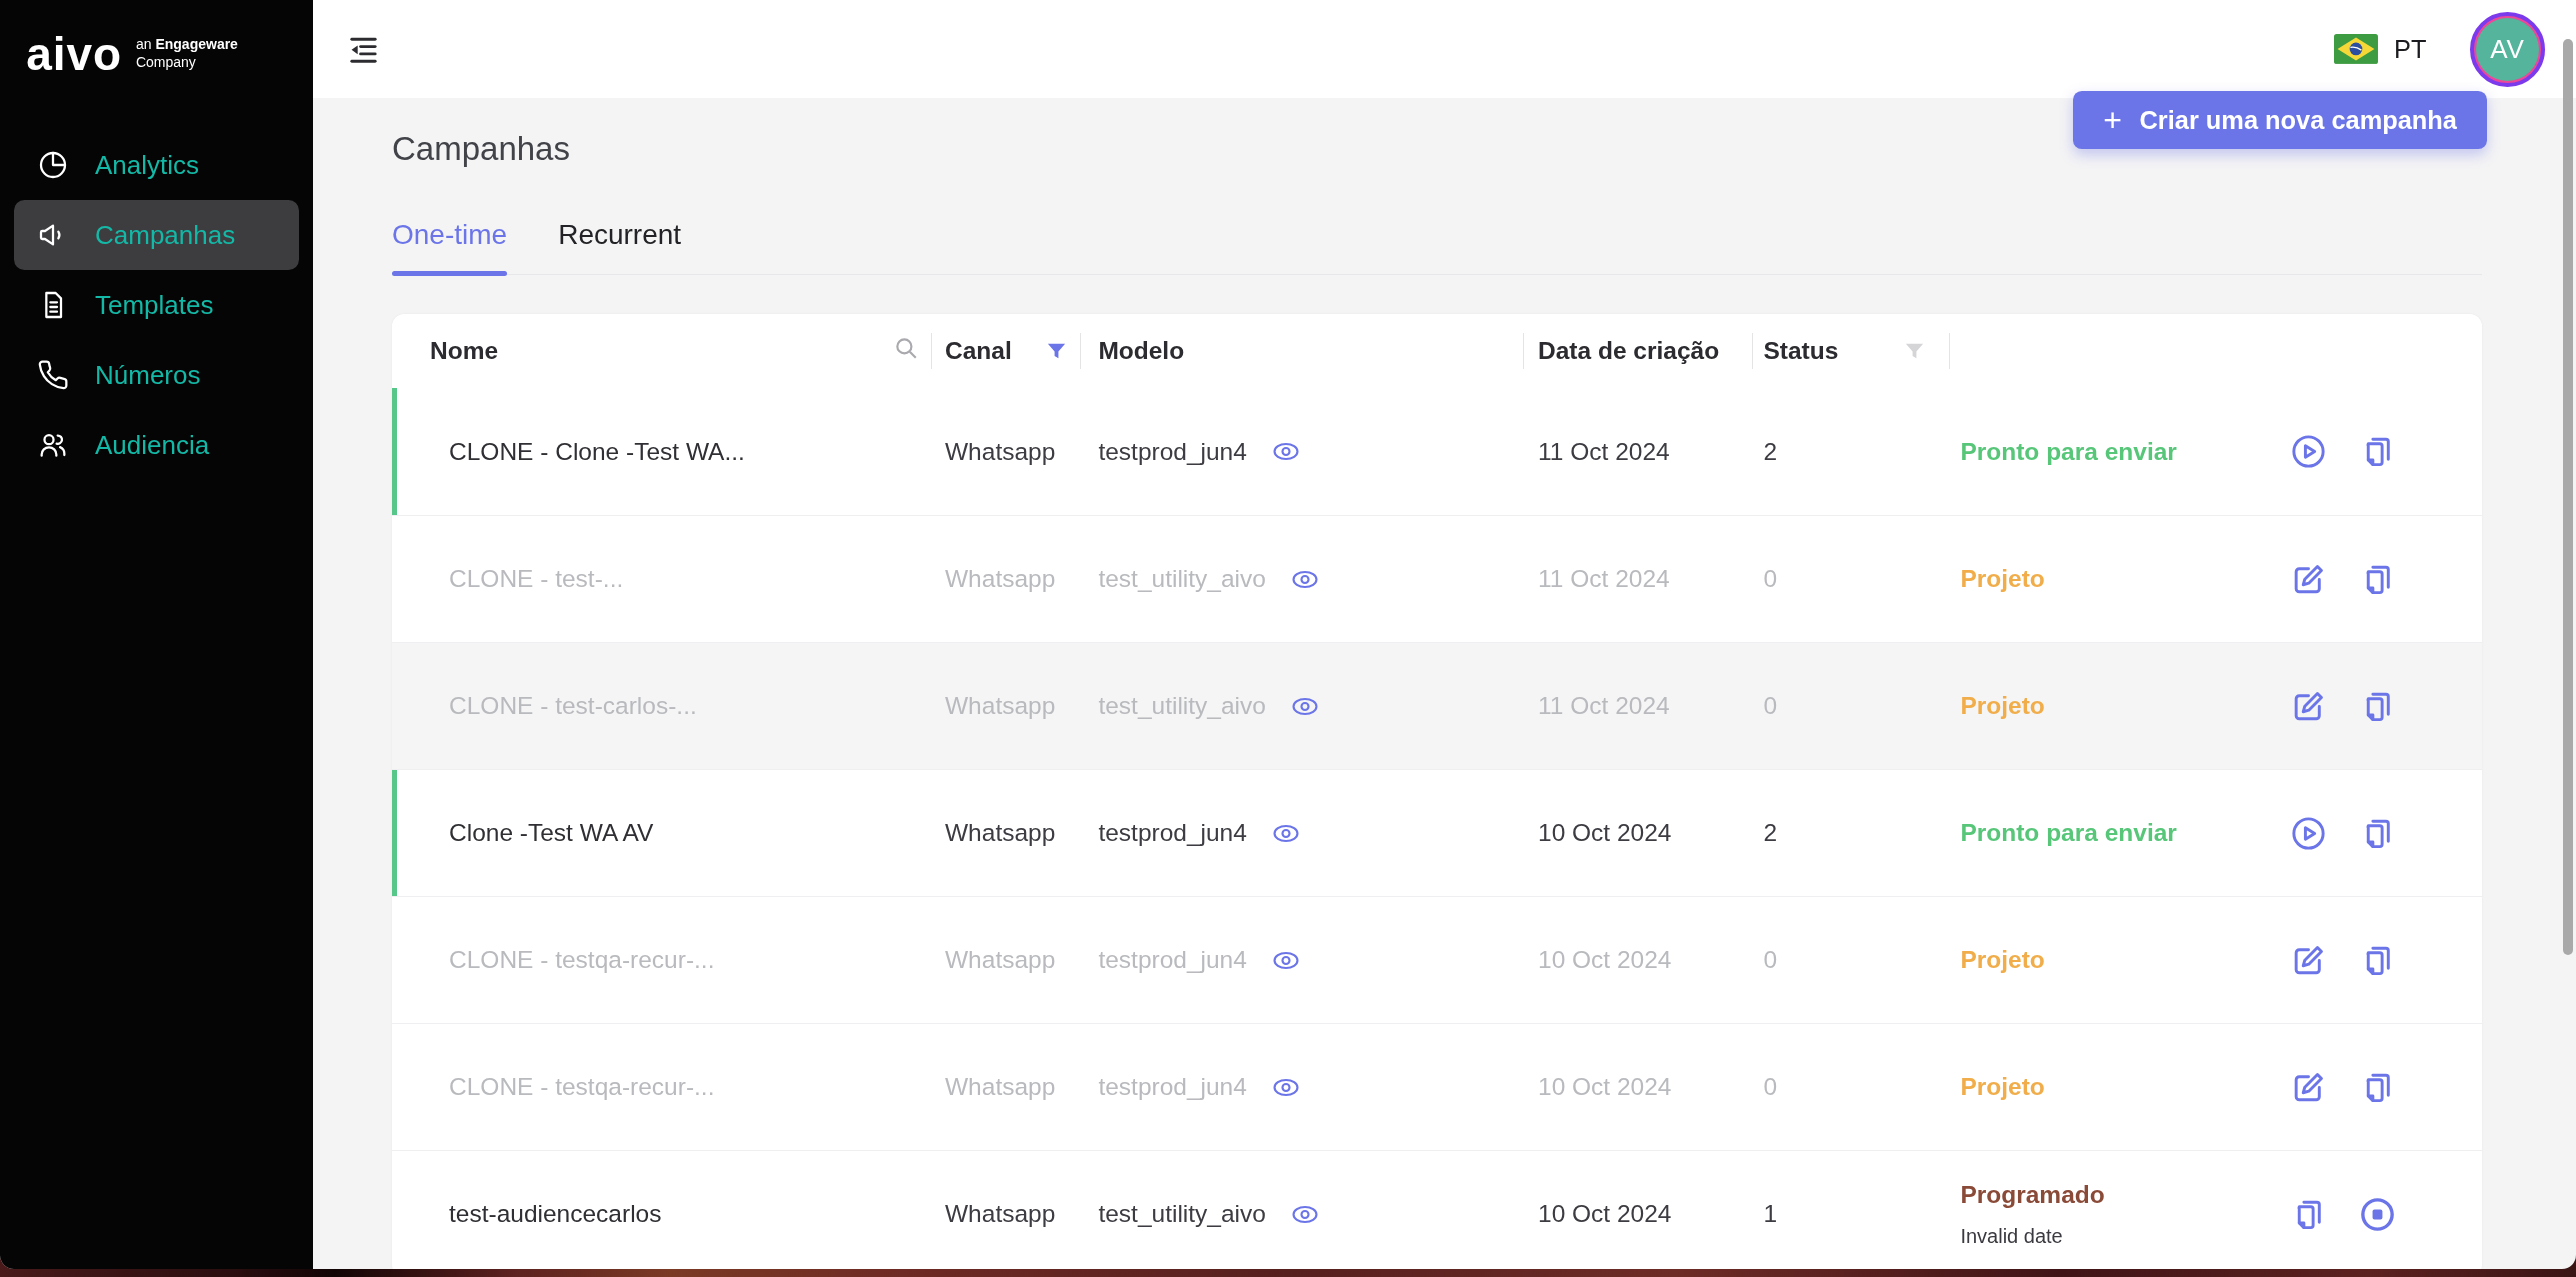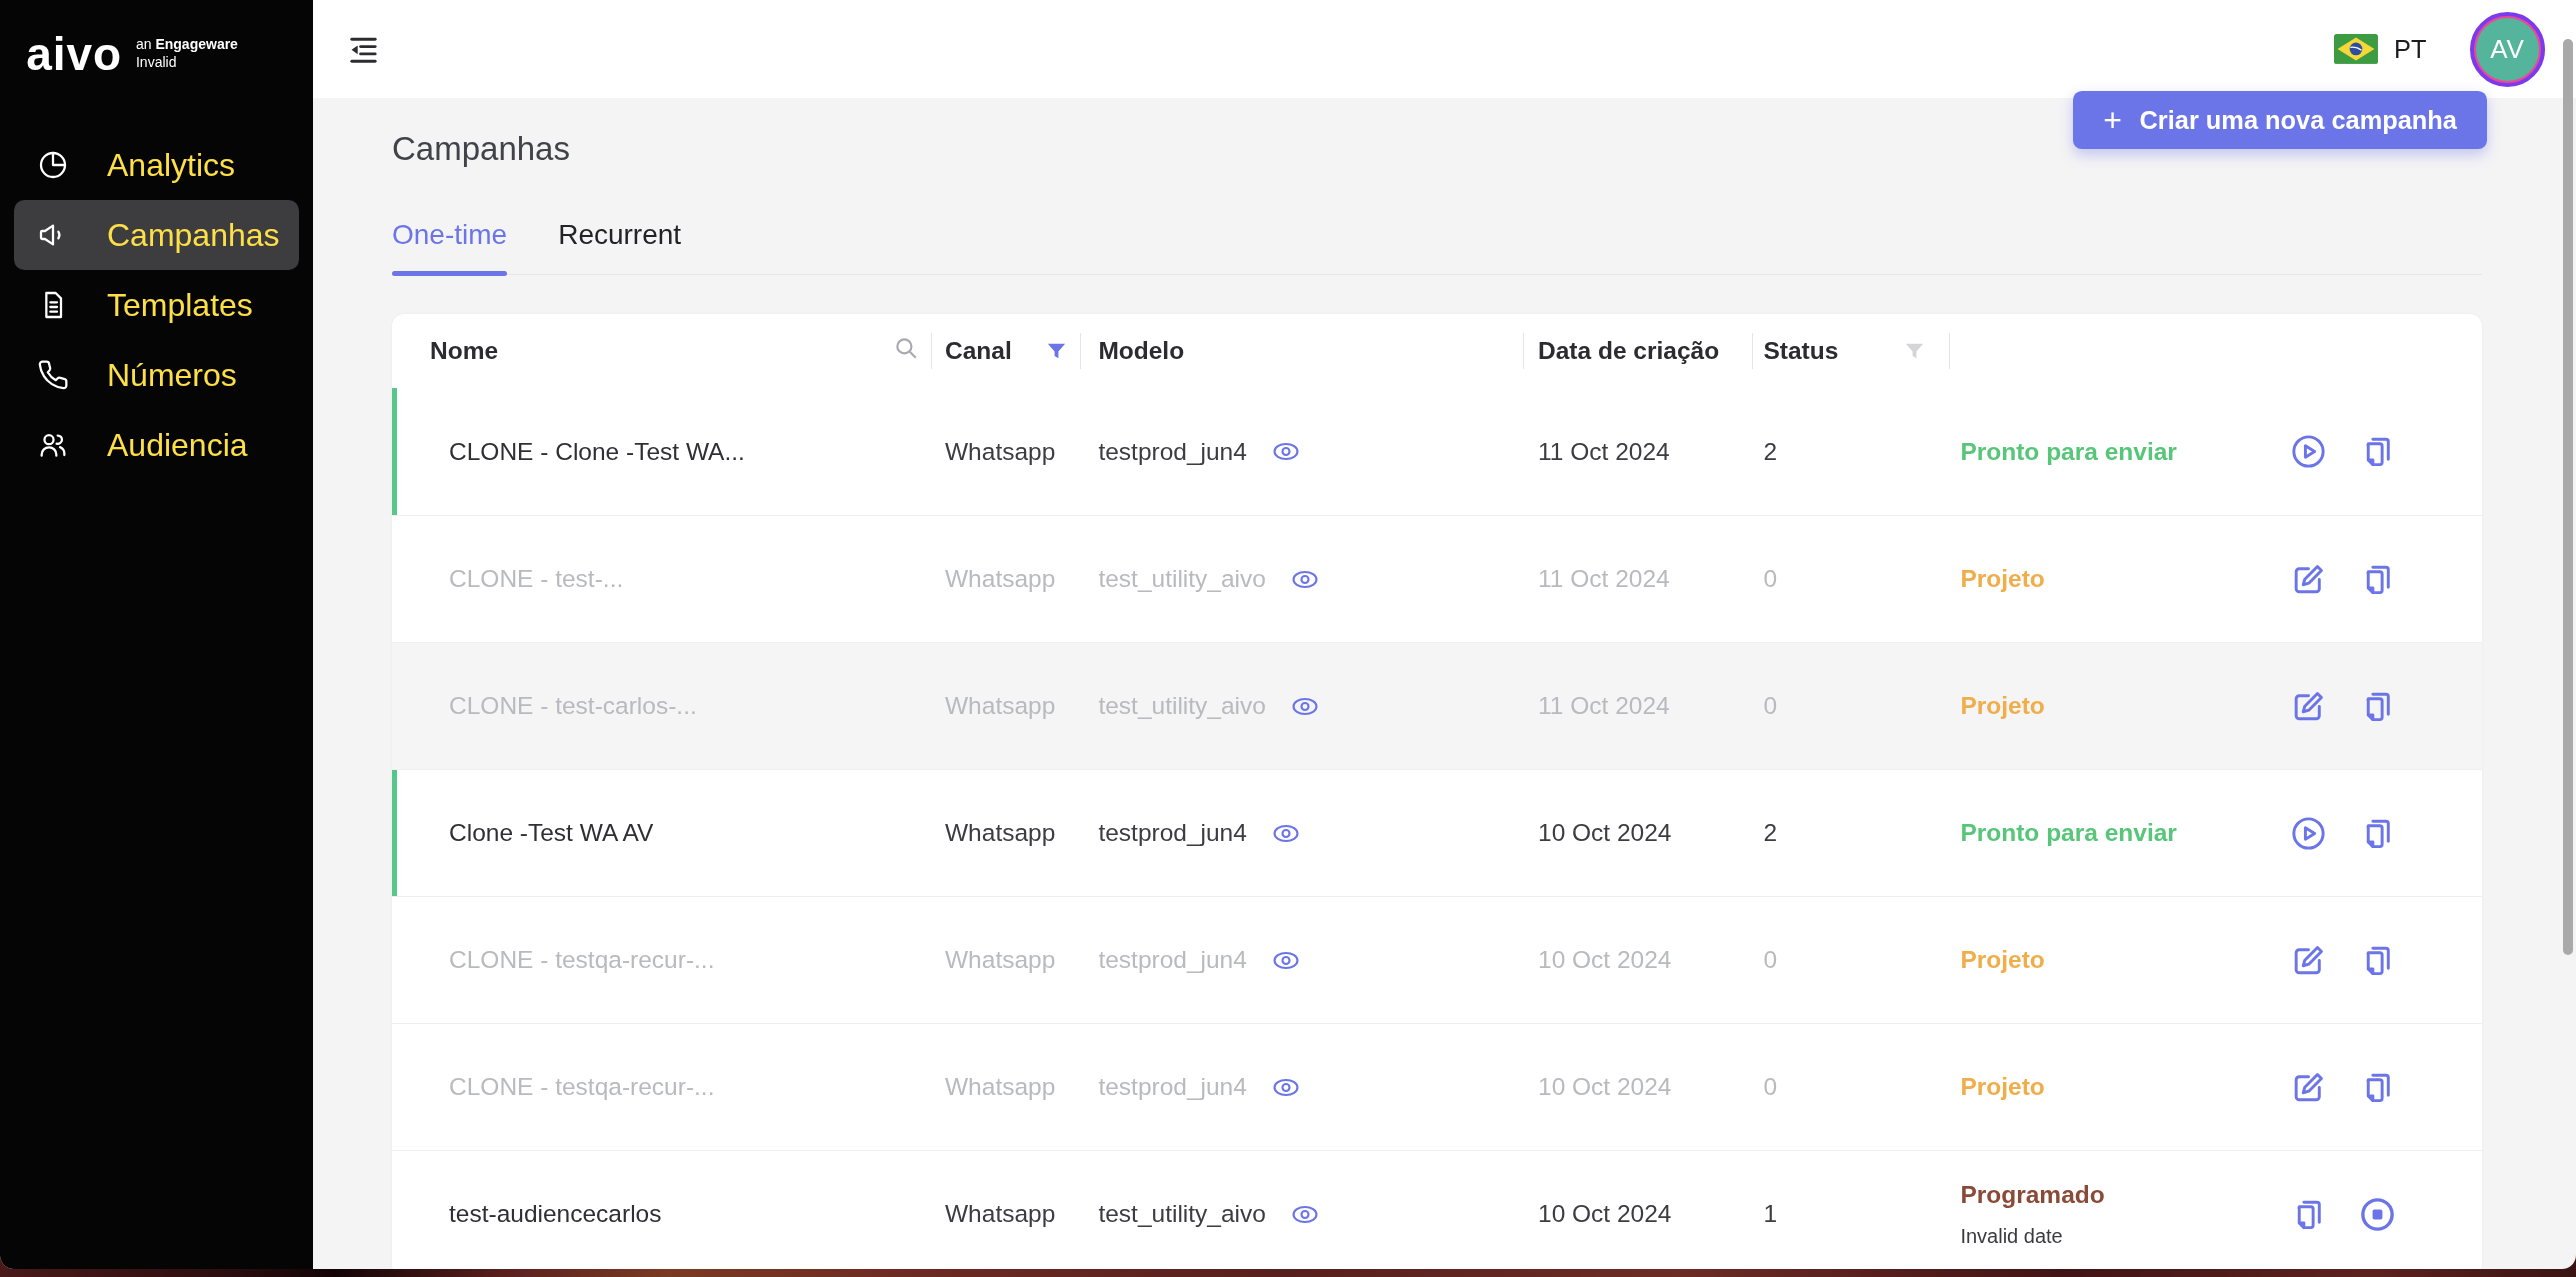--- a/index.html
+++ b/index.html
@@ -27,23 +27,23 @@
     overflow:hidden;display:flex;
   }
   
   .sidebar{width:313px;flex:0 0 313px;background:var(--sidebar-bg);color:#fff;padding:23px 14px 0 14px;}
   .logo-row{display:flex;align-items:center;gap:14px;padding-left:12.3px;height:61px;}
   .brand{font-size:46px;font-weight:700;letter-spacing:0.9px;line-height:1;}
   .brand-suffix{font-size:14px;line-height:1.25;color:#fff;}
   .brand-suffix b{font-weight:700;}
   .nav{margin-top:46px;display:flex;flex-direction:column;}
   .nav-item{
-    display:flex;align-items:center;gap:38px;
+    display:flex;align-items:center;gap:26px;
     height:70px;padding:0 0 0 23px;border-radius:10.5px;
-    font-size:32px;color:#fde047;cursor:pointer;
+    font-size:26px;color:#14b8a6;cursor:pointer;
   }
   .nav-item.active{background:#3d3d40;}
   .nav-icon{width:32px;height:32px;flex:0 0 32px;}
   .nav-icon svg{width:32px;height:32px;stroke:#fff;fill:none;stroke-width:1.7;stroke-linecap:round;stroke-linejoin:round;}
   
   .main{flex:1;position:relative;display:flex;flex-direction:column;min-width:0;}
   .topbar{height:98px;background:#fff;display:flex;align-items:center;justify-content:space-between;padding:0 31px 0 33px;flex:0 0 98px;}
   .collapse-btn{width:35px;height:35px;cursor:pointer;}
   .collapse-btn svg{width:35px;height:35px;stroke:#2c2c30;stroke-width:2;stroke-linecap:round;}
   .top-right{display:flex;align-items:center;gap:19px;}
@@ -126,21 +126,21 @@
 </head>
 <body>
 
 <div class="window">
 
   <aside class="sidebar">
     <div class="logo-row">
       <span class="brand">aivo</span>
       <span class="brand-suffix">
         <span>an </span><b>Engageware</b><br>
-        <span>Invalid</span>
+        <span>Company</span>
       </span>
     </div>
     <nav class="nav">
       <div class="nav-item">
         <span class="nav-icon">
           <svg viewBox="0 0 24 24">
               <circle cx="12" cy="12" r="9"></circle>
               <path d="M12 3v9h9"></path>
             </svg>
         </span>

